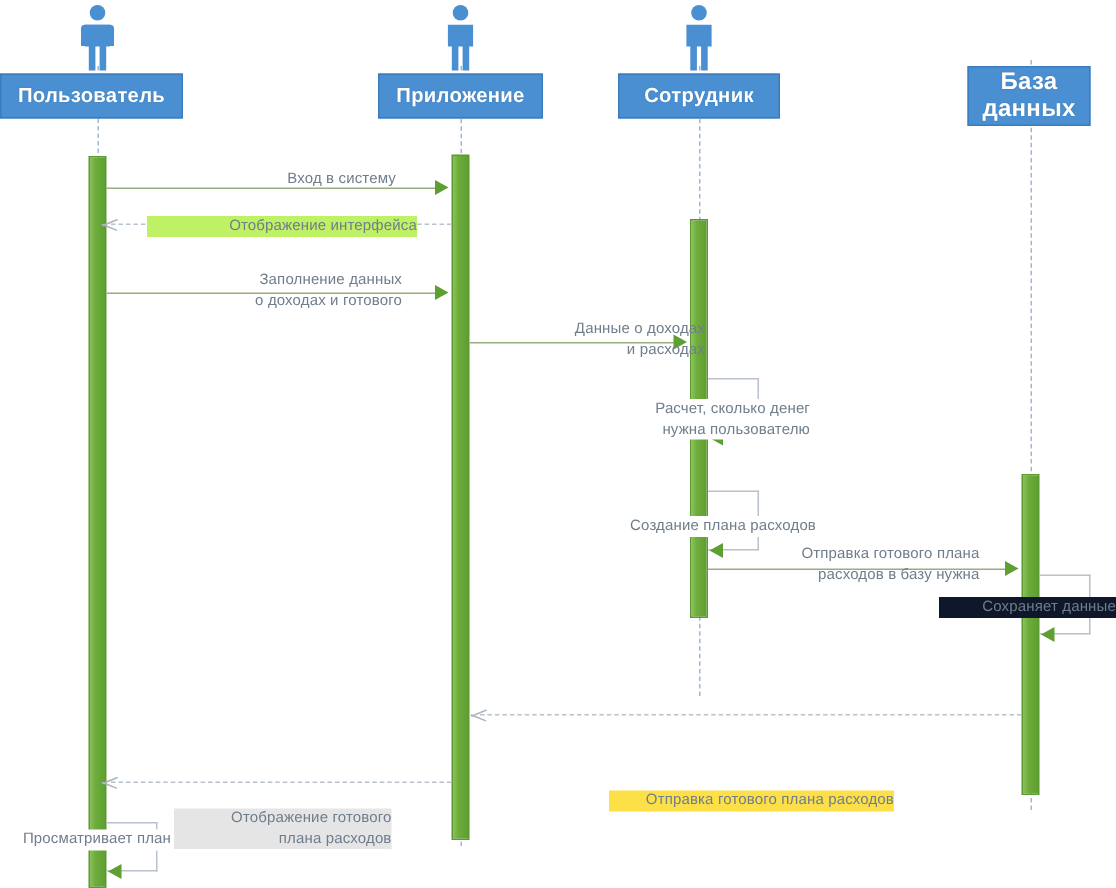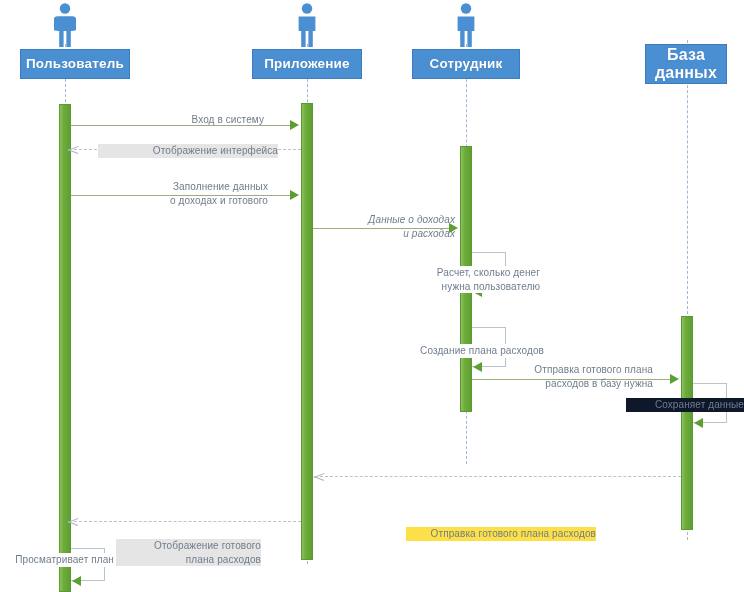--- a/index.html
+++ b/index.html
@@ -140,21 +140,21 @@
   <div class="actor-icon" style="left:48px; top:2px;">
     <svg width="34" height="46" viewBox="0 0 34 46" xmlns="http://www.w3.org/2000/svg">
       <circle cx="17" cy="6.5" r="5.2" fill="#4a8fd1"></circle>
       <path d="M8.6 14.5 h16.8 a2.6 2.6 0 0 1 2.6 2.6 v11.5 h-4.2 v-13 h-13.6 v13 h-4.2 v-11.5 a2.6 2.6 0 0 1 2.6 -2.6 z" fill="#4a8fd1"></path>
       <rect x="8.6" y="14.5" width="16.8" height="14.5" fill="#4a8fd1"></rect>
       <rect x="11.2" y="28.5" width="4.4" height="16.5" fill="#4a8fd1"></rect>
       <rect x="18.4" y="28.5" width="4.4" height="16.5" fill="#4a8fd1"></rect>
     </svg>
   </div>
   <div class="lifeline" style="left:65px; top:44px; height:548px;"></div>
-  <div class="head-box" style="left:20px; top:49px; width:110px; height:30px;">
+  <div class="head-box" style="left:0; top:49px; width:122px; height:30px;">
     <span>Пользователь</span>
   </div>
 
   <div class="actor-icon" style="left:290px; top:2px;">
     <svg width="34" height="46" viewBox="0 0 34 46" xmlns="http://www.w3.org/2000/svg">
       <circle cx="17" cy="6.5" r="5.2" fill="#4a8fd1"></circle>
       <rect x="8.6" y="14.5" width="16.8" height="14.5" fill="#4a8fd1"></rect>
       <rect x="11.2" y="28.5" width="4.4" height="16.5" fill="#4a8fd1"></rect>
       <rect x="18.4" y="28.5" width="4.4" height="16.5" fill="#4a8fd1"></rect>
     </svg>
@@ -190,30 +190,30 @@
 
   <div class="msg-line" style="left:71px; top:125px; width:226px;"></div>
   <div class="arrow-head right" style="left:290px; top:120px;"></div>
   <div class="msg-label" style="left:104px; top:113px; width:160px;">Вход в систему</div>
 
   <div class="msg-line grey dashed" style="left:74px; top:149px; width:227px;"></div>
   <div class="open-arrow grey" style="left:68px; top:144px;">
     <i class="a"></i>
       <i class="b"></i>
   </div>
-  <div class="msg-label" style="left:98px; top:144px; width:180px; background:#e5e5e5;">Отображение интерфейса</div>
+  <div class="msg-label" style="left:98px; top:144px; width:180px; background:#bef264;">Отображение интерфейса</div>
 
   <div class="msg-line" style="left:71px; top:195px; width:226px;"></div>
   <div class="arrow-head right" style="left:290px; top:190px;"></div>
   <div class="msg-label" style="left:104px; top:180px; width:164px;">Заполнение данных
 о доходах и готового</div>
 
   <div class="msg-line" style="left:313px; top:228px; width:143px;"></div>
   <div class="arrow-head right" style="left:449px; top:223px;"></div>
-  <div class="msg-label" style="left:323px; top:213px; width:132px;font-style:italic;">Данные о доходах
+  <div class="msg-label" style="left:338px; top:213px; width:132px;">Данные о доходах
 и расходах</div>
 
   <div class="self-msg" style="left:472px; top:252px; width:34px; height:40px;"></div>
   <div class="arrow-head left" style="left:473px; top:287px;"></div>
   <div class="msg-label" style="left:400px; top:266px; width:140px; background:#ffffff;">Расчет, сколько денег
 нужна пользователю</div>
 
   <div class="self-msg" style="left:472px; top:327px; width:34px; height:40px;"></div>
   <div class="arrow-head left" style="left:473px; top:362px;"></div>
   <div class="msg-label" style="left:396px; top:344px; width:148px; background:#ffffff;">Создание плана расходов</div>

